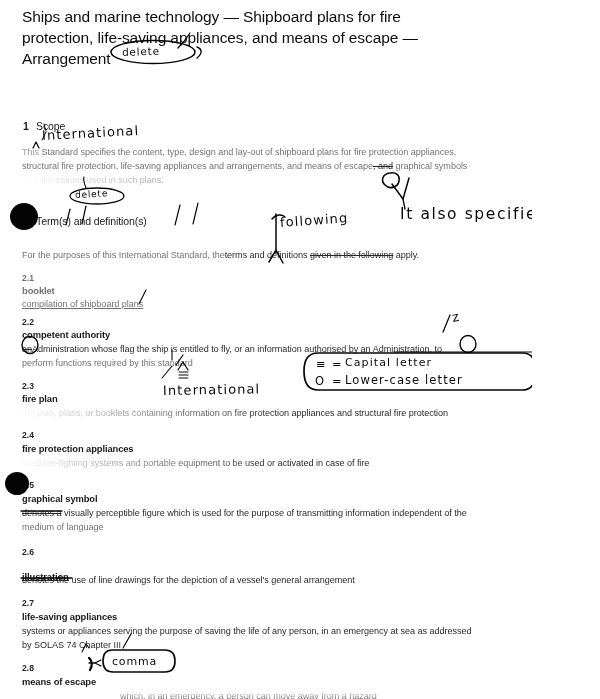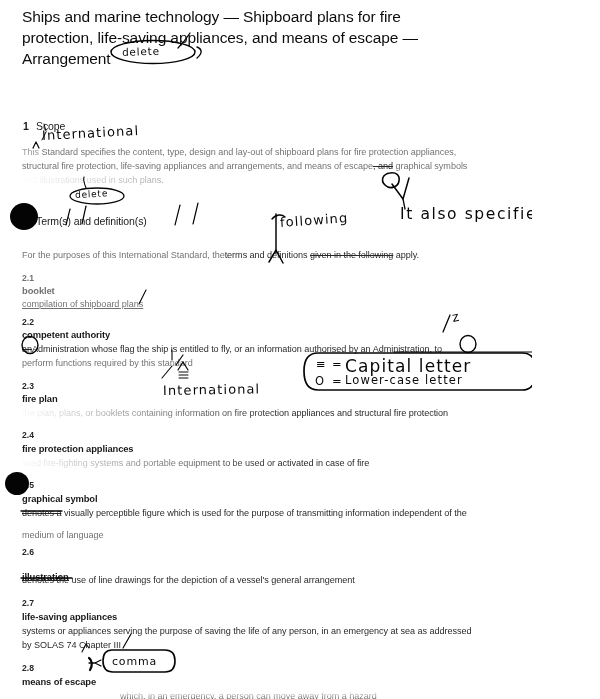--- a/index.html
+++ b/index.html
@@ -155,21 +155,21 @@
   <div class="term-num" style="left:22px; top:430px;">2.4</div>
   <div class="term-head" style="left:22px; top:443px;">fire protection appliances</div>
   <div class="body-text ghost-left" style="left:22px; top:456px; width:520px;">fixed fire-fighting systems and portable equipment to be used or activated in case of fire</div>
 
   <div class="term-num" style="left:22px; top:480px;">2.5</div>
   <div class="term-head" style="left:22px; top:493px;">graphical symbol</div>
   <div class="body-text" style="left:22px; top:506px; width:560px;">
     <span class="strike">denotes a</span>
     <span>visually perceptible figure which is used for the purpose of transmitting information independent of the</span>
   </div>
-  <div class="body-text faint" style="left:22px; top:520px; width:300px;margin-top:8px;">medium of language</div>
+  <div class="body-text faint" style="left:22px; top:520px; width:300px;">medium of language</div>
 
   <div class="term-num" style="left:22px; top:547px;">2.6</div>
   <div class="term-head" style="left:22px; top:571px;text-align:center;">illustration</div>
   <div class="body-text" style="left:22px; top:573px; width:520px;">
     <span class="strike faint">denotes the</span>
     <span>use of line drawings for the depiction of a vessel's general arrangement</span>
   </div>
 
   <div class="term-num" style="left:22px; top:598px;">2.7</div>
   <div class="term-head" style="left:22px; top:611px;">life-saving appliances</div>
@@ -194,21 +194,21 @@
   <div class="hand hand-md" style="left:280px; top:215px; transform:rotate(-4deg);">following</div>
 
   <div class="hand hand-md" style="left:163px; top:383px; transform:rotate(-1deg);">International</div>
 
   <div class="hand" style="left:452px; top:310px; font-size:13px; transform:rotate(-12deg);">z</div>
 
   <div class="hand hand-sm" style="left:112px; top:655px; font-size:11px;">comma</div>
 
   <div class="hand" style="left:316px; top:357px; font-size:11.5px;">≡</div>
   <div class="hand" style="left:332px; top:357px; font-size:11.5px;">=</div>
-  <div class="hand" style="left:345px; top:356px; font-size:17px;">Capital letter</div>
+  <div class="hand" style="left:345px; top:356px; font-size:11px;">Capital letter</div>
 
   <div class="hand" style="left:315px; top:374px; font-size:11.5px;">O</div>
   <div class="hand" style="left:332px; top:374px; font-size:11.5px;">=</div>
   <div class="hand" style="left:345px; top:373px; font-size:11.5px;">Lower-case letter</div>
 
   <svg class="ink" viewBox="0 0 600 699" xmlns="http://www.w3.org/2000/svg">
     <g fill="none" stroke="#0a0a0a" stroke-linecap="round" stroke-linejoin="round">
 
       <ellipse cx="153" cy="52" rx="42" ry="11.5" stroke-width="1.5"></ellipse>
       <path d="M197 47 C202 49, 203 53, 197 58" stroke-width="1.4"></path>

